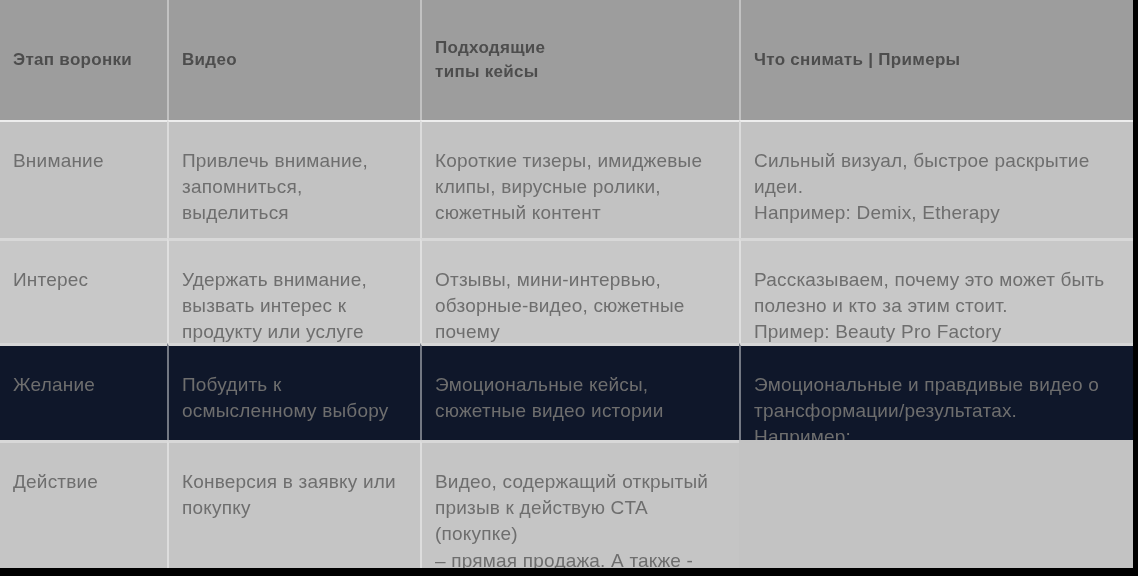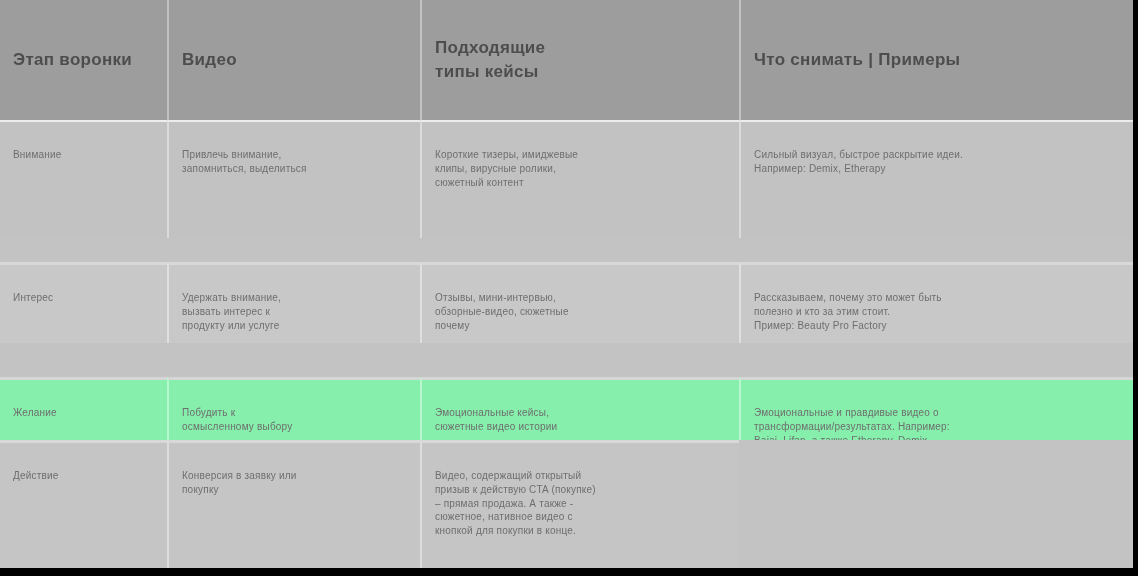--- a/index.html
+++ b/index.html
@@ -15,21 +15,21 @@
     background: #c3c3c3;
   }
   .funnel-table {
     display: grid;
     grid-template-columns: 167px 253px 319px 394px;
     grid-template-rows: 120px 118px 105px 97px 128px;
     width: 1133px; height: 436px;
   }
   .cell {
     padding: 26px 18px 0 13px;
-    font-size: 10px;
+    font-size: 19px;
     line-height: 1.38;
     letter-spacing: 0.2px;
     color: #6e6e6e;
     white-space: pre-line;
     overflow: hidden;
   }
   .cell.c1, .cell.c2, .cell.c3 { border-left: 2px solid rgba(255,255,255,0.42); }
 
   
   .hcell {
@@ -41,22 +41,22 @@
     display: flex;
     align-items: center;
     padding: 0 16px 0 13px;
     white-space: pre-line;
     line-height: 1.4;
   }
   .hcell.c1, .hcell.c2, .hcell.c3 { border-left: 2px solid rgba(255,255,255,0.38); }
 
   
   .r1 { background: #c2c2c2; border-top: 2px solid #ededed; }
-  .r2 { background: #c8c8c8; border-top: 3px solid #d8d8d8; margin-top: 24px; }
-  .r3 { background: #86efac; border-top: 3px solid #d6d6d6; margin-top: 34px; }
+  .r2 { background: #c8c8c8; border-top: 3px solid #d8d8d8; }
+  .r3 { background: #0f172a; border-top: 3px solid #d6d6d6; }
   .r4 { background: #c5c5c5; border-top: 3px solid #d8d8d8; }
 </style>
 </head>
 <body>
 
 <div class="slide">
   <div class="funnel-table">
 
     <div class="hcell c0">Этап воронки</div>
     <div class="hcell c1">Видео</div>

